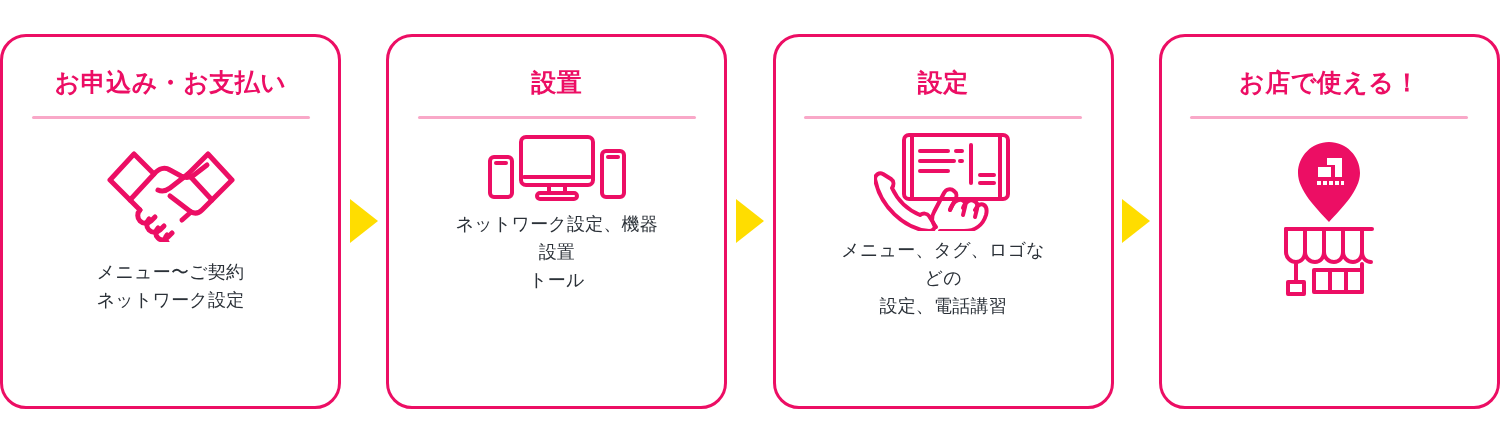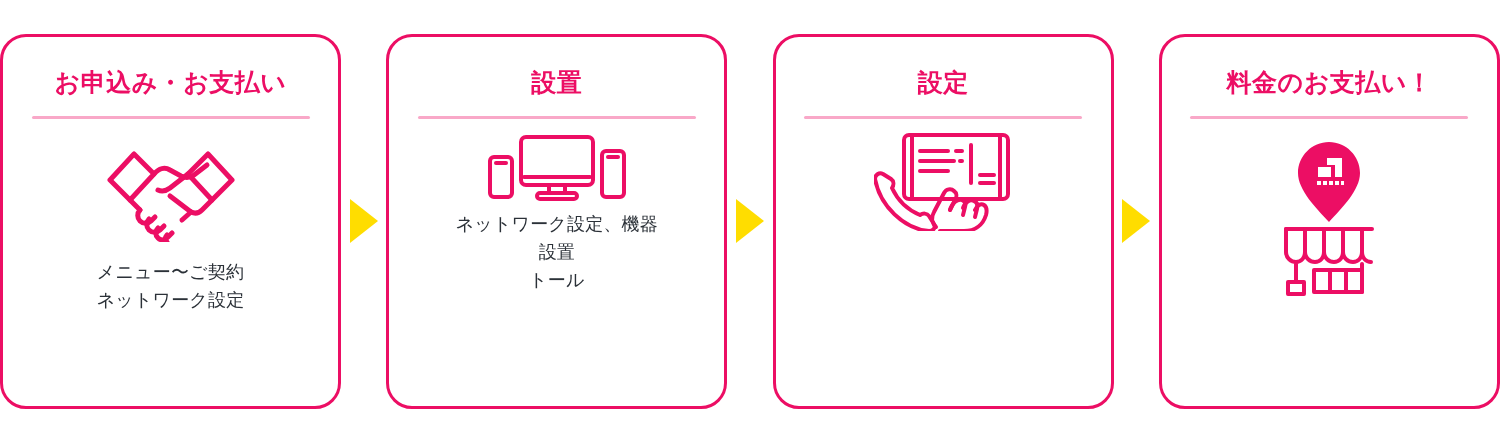--- a/index.html
+++ b/index.html
@@ -191,30 +191,35 @@
             <line x1="106" y1="44" x2="120" y2="44"></line>
             <line x1="106" y1="52" x2="120" y2="52"></line>
             <path d="M1 48 C1 44, 5 41, 9 43 L17 48 C20 50, 20 54, 18 57 C24 70, 34 79, 46 84 C49 82, 53 82, 55 85 L60 93 C62 97, 59 100, 55 100 C30 98, 6 75, 1 48 Z"></path>
             <path d="M62 96 C58 92, 57 86, 60 81 L70 62 C72 58, 77 57, 80 60 C83 62, 83 66, 81 69 L76 79"></path>
             <path d="M76 79 C78 72, 83 68, 88 69 C91 70, 92 73, 91 76 L89 84"></path>
             <path d="M89 77 C91 71, 96 68, 100 70 C103 71, 104 74, 103 78 L101 86"></path>
             <path d="M101 79 C103 74, 107 72, 110 74 C113 76, 113 80, 112 84 C109 94, 101 100, 90 100 L66 100"></path>
           </svg>
         </span>
       </div>
+      <div class="card-body compact">
+        <div>メニュー、タグ、ロゴな</div>
+        <div>どの</div>
+        <div>設定、電話講習</div>
+      </div>
     </div>
   </div>
 
   <div class="arrow">
     <div class="arrow-tri"></div>
   </div>
 
   <div class="step-wrap">
     <div class="card">
-      <div class="card-title">料金のお支払い！</div>
+      <div class="card-title">お店で使える！</div>
       <div class="divider"></div>
       <div class="icon-box tall" style="height:190px">
         <span>
           <svg width="110" height="160" viewBox="0 0 110 160" fill="none">
             <g>
               <path d="M55 6 C72 6, 86 20, 86 37 C86 54, 68 72, 55 86 C42 72, 24 54, 24 37 C24 20, 38 6, 55 6 Z" fill="#ec0e64"></path>
               <g fill="#ffffff">
                 <rect x="53" y="22" width="15" height="7"></rect>
                 <rect x="61" y="22" width="7" height="19"></rect>
                 <rect x="44" y="31" width="13" height="10"></rect>

